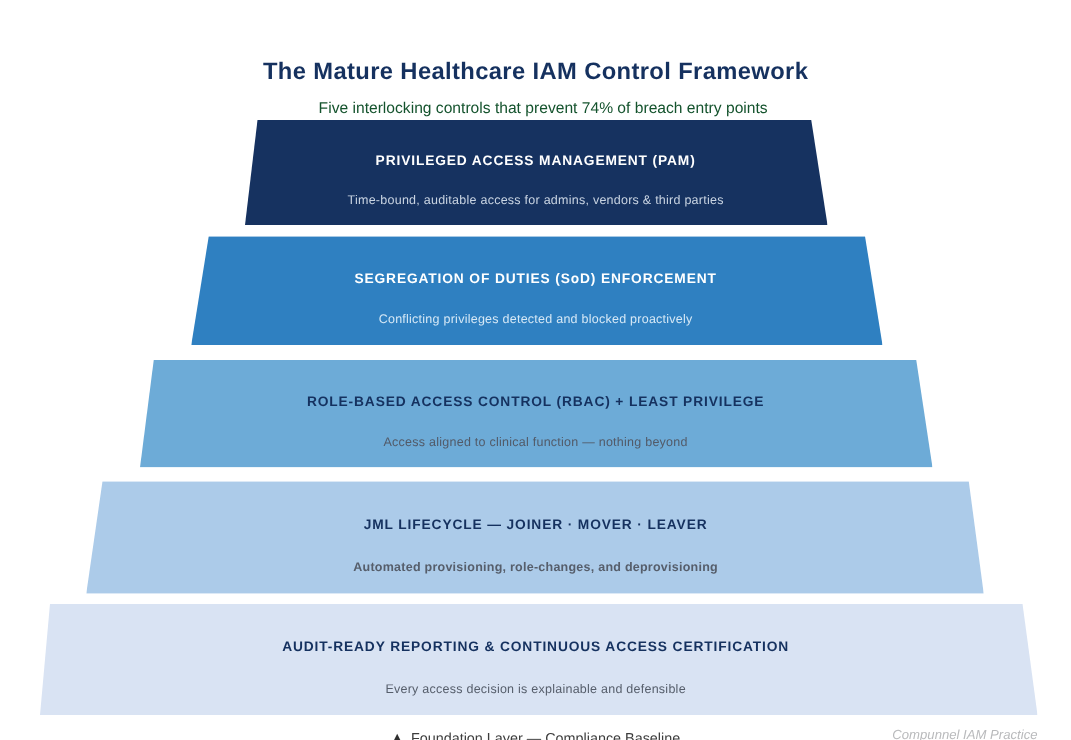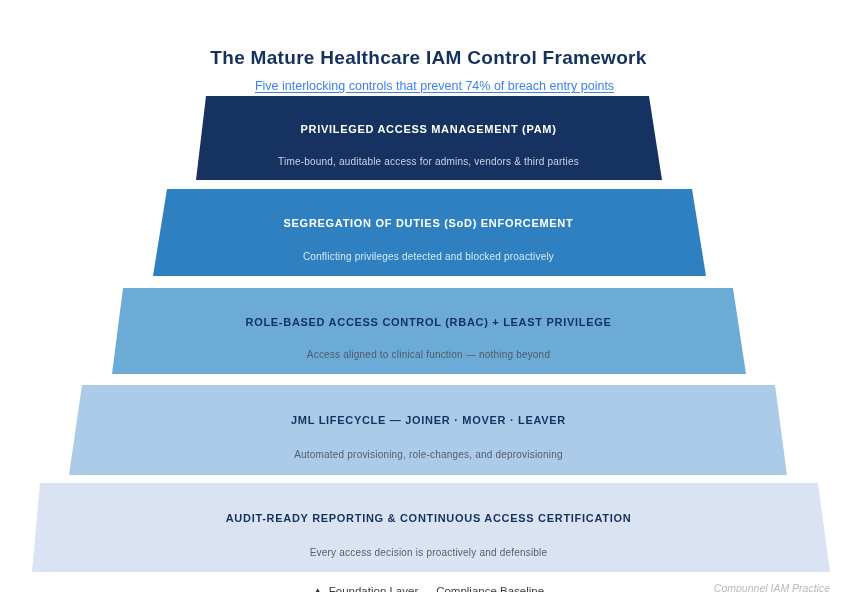--- a/index.html
+++ b/index.html
@@ -20,22 +20,21 @@
     font-size: 19px;
     font-weight: bold;
     letter-spacing: 0.3px;
     color: #15315f;
   }
   .hdr-subtitle {
     position: absolute;
     top: 63px; left: 12px; right: 0;
     text-align: center;
     font-size: 12.5px;
-    color: #3b82f6;
-    text-decoration: underline;
+    color: #14532d;
     text-underline-offset: 2px;
   }
   .layer {
     position: absolute;
     left: 0;
     width: 857px;
   }
   .layer-1 { top: 80px;  height: 84px; clip-path: polygon(206px 0, 649px 0, 662px 100%, 196px 100%); }
   .layer-2 { top: 173px; height: 87px; clip-path: polygon(167px 0, 692px 0, 706px 100%, 153px 100%); }
   .layer-3 { top: 272px; height: 86px; clip-path: polygon(123px 0, 733px 0, 746px 100%, 112px 100%); }
@@ -100,26 +99,26 @@
     <div class="layer-sub" style="color: rgb(82, 90, 104);">Access aligned to clinical function — nothing beyond</div>
   </div>
 
   <div class="layer layer-2" style="background: rgb(47, 128, 193);">
     <div class="layer-title" style="color: rgb(255, 255, 255);">SEGREGATION OF DUTIES (SoD) ENFORCEMENT</div>
     <div class="layer-sub" style="color: rgb(214, 232, 246);">Conflicting privileges detected and blocked proactively</div>
   </div>
 
   <div class="layer layer-4" style="background: rgb(172, 203, 233);">
     <div class="layer-title" style="color: rgb(21, 49, 95);">JML LIFECYCLE — JOINER · MOVER · LEAVER</div>
-    <div class="layer-sub" style="color: rgb(86, 94, 107);">Automated provisioning, role-changes, and deprovisioning</div>
+    <div class="layer-sub" style="color: rgb(86, 94, 107); font-weight: bold;">Automated provisioning, role-changes, and deprovisioning</div>
   </div>
 
   <div class="layer layer-5" style="background: rgb(217, 227, 243); padding-left: 20px;">
     <div class="layer-title" style="color: rgb(21, 49, 95);">AUDIT-READY REPORTING &amp; CONTINUOUS ACCESS CERTIFICATION</div>
-    <div class="layer-sub" style="color: rgb(86, 94, 107);">Every access decision is proactively and defensible</div>
+    <div class="layer-sub" style="color: rgb(86, 94, 107);">Every access decision is explainable and defensible</div>
   </div>
 
   <div class="footer-caption">
     <span class="tri">▲</span><span class="cap-text">Foundation Layer — Compliance Baseline</span>
   </div>
 
   <div class="footer-credit">Compunnel IAM Practice</div>
 
 </div>
 

